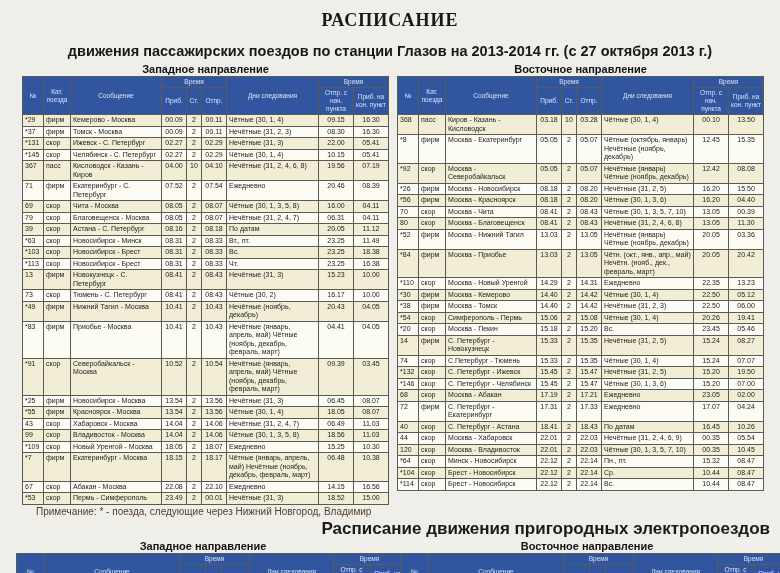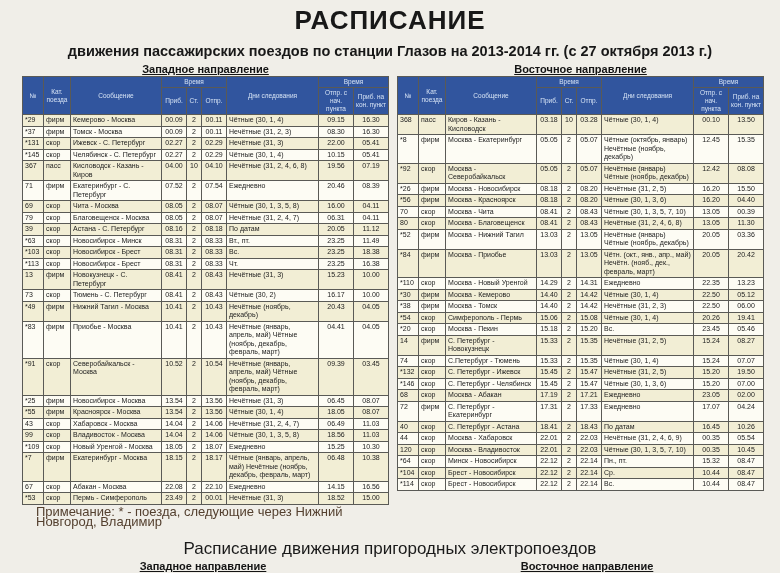--- a/index.html
+++ b/index.html
@@ -5,29 +5,29 @@
   html,body{margin:0;padding:0;}
   body{
     width:780px;height:573px;overflow:hidden;
     background:#f0eee8;
     font-family:"Liberation Sans", sans-serif;
     color:#1c1c1c;
     position:relative;
   }
   .page{padding:6px 10px 0 10px;}
   .title{
-    text-align:center;font-weight:bold;font-size:26px;letter-spacing:1px;
-    color:#181818;line-height:28px;
+    text-align:center;font-weight:bold;font-size:18px;letter-spacing:1px;
+    color:#181818;line-height:28px;font-family:Liberation Serif, serif;
   }
   .subtitle{
     text-align:center;font-weight:bold;font-size:14.5px;line-height:19px;color:#181818;margin-top:8px;
   }
   .main-row{display:flex;gap:8px;padding:2px 12px 0 12px;align-items:flex-start;}
   .half{width:50%;}
-  .dir-head{text-align:center;font-weight:bold;font-size:11px;line-height:13px;color:#141414;text-decoration:underline;}
+  .dir-head{text-align:center;font-weight:bold;font-size:11px;line-height:13px;color:#141414;}
   table{border-collapse:collapse;width:100%;table-layout:fixed;background:#fdfcf4;}
   th,td{border:1px solid #5a5a56;overflow:hidden;}
   table{border:1px solid #32322f;}
   thead th{
     background:#31559e;color:#d5e2f4;font-size:6.5px;line-height:8px;
     font-weight:normal;padding:1px 1px;text-align:center;vertical-align:middle;
   }
   tbody td{
     font-size:7px;line-height:8.5px;padding:1px 2px;vertical-align:top;
   }
@@ -37,24 +37,24 @@
   .main-t tbody td:nth-child(1),
   .main-t tbody td:nth-child(2),
   .main-t tbody td:nth-child(3),
   .main-t tbody td:nth-child(7){text-align:left;}
   .main-t tbody td:nth-child(4),
   .main-t tbody td:nth-child(5),
   .main-t tbody td:nth-child(6),
   .main-t tbody td:nth-child(8),
   .main-t tbody td:nth-child(9){text-align:center;}
   .note{
-    font-size:13px;color:#54402f;padding:2px 0 0 14px;line-height:10px;
+    font-size:10px;color:#54402f;padding:2px 0 0 14px;line-height:10px;
   }
   .suburban-title{
-    text-align:center;font-weight:normal;font-size:17px;line-height:20px;color:#1a1a1a;margin-top:12px;
+    text-align:right;font-weight:bold;font-size:17px;line-height:20px;color:#1a1a1a;margin-top:2px;
   }
   .sub-row{display:flex;gap:10px;padding:1px 6px 0 6px;align-items:flex-start;}
 </style>
 </head>
 <body>
 
 <div class="page">
 
   <div class="title">РАСПИСАНИЕ</div>
   <div class="subtitle">движения пассажирских поездов по станции Глазов на 2013-2014 гг. (с 27 октября 2013 г.)</div>

